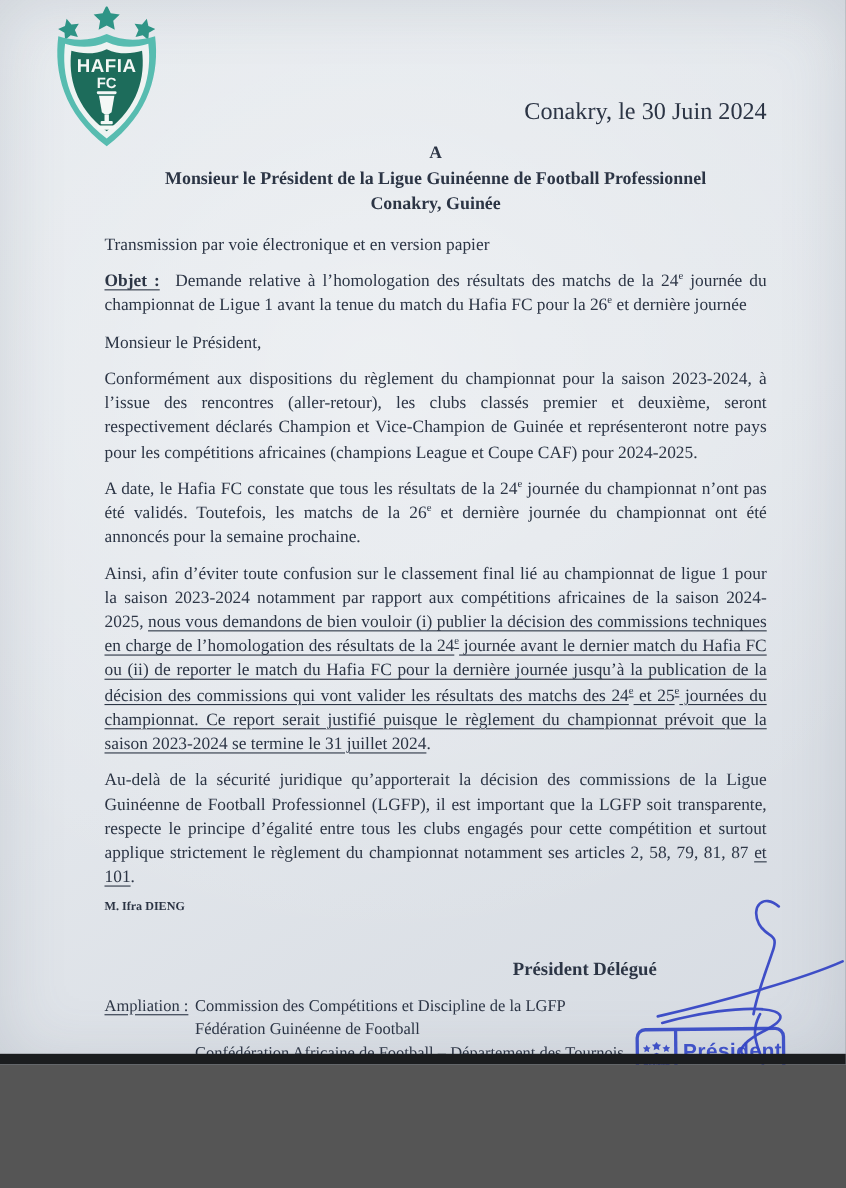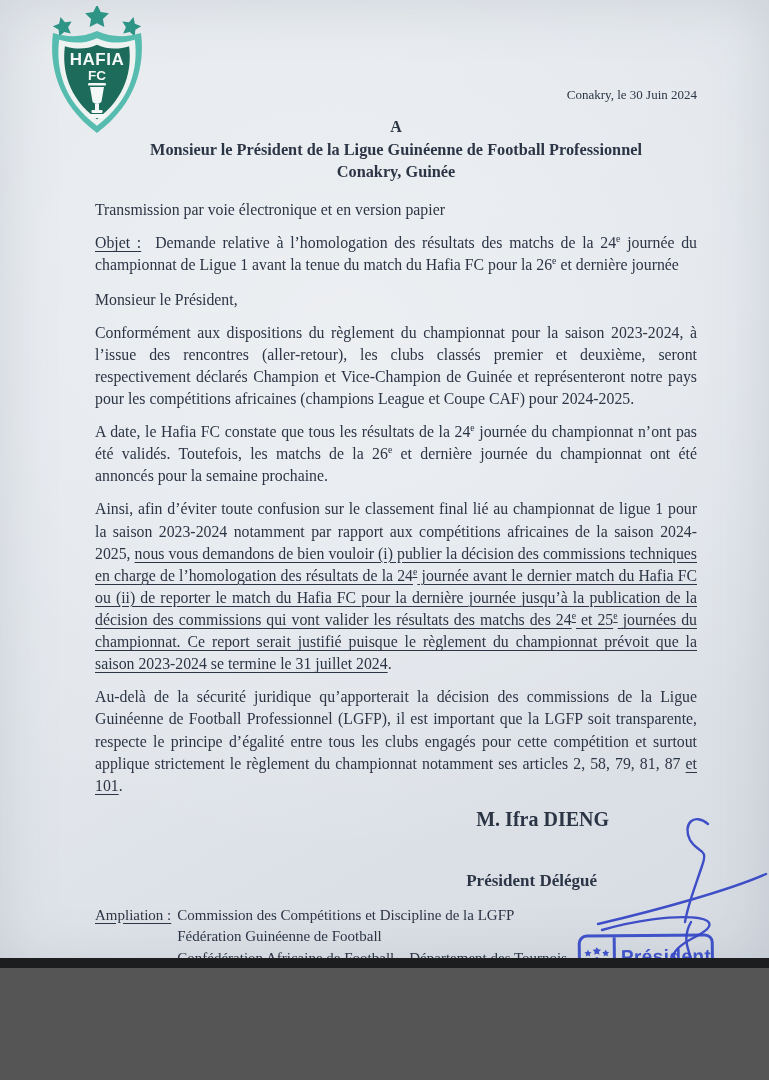--- a/index.html
+++ b/index.html
@@ -16,30 +16,30 @@
     background:
       radial-gradient(120% 90% at 45% 35%, rgba(255,255,255,.35), rgba(255,255,255,0) 60%),
       linear-gradient(150deg, #e6eaee 0%, var(--paper) 55%, #d6dbe2 100%);
     overflow:hidden;
     font-family:"Liberation Serif","DejaVu Serif",serif;
     color:var(--ink);
     box-shadow:inset 0 0 60px rgba(90,100,115,.18);
   }
   
   .content{ position:relative; padding:86px 72px 0 95px; font-size:15.8px; line-height:1.4; }
-  .date-line{ text-align:right; font-size:13px; }
+  .date-line{ text-align:right; font-size:22px; }
   .to-letter{ text-align:center; font-weight:bold; margin-top:12px; font-size:16px; }
   .recipient-line{ text-align:center; font-weight:bold; font-size:16.3px; }
   .transmission{ margin-top:15px; }
   .para{ margin-top:11px; text-align:justify; }
-  .subject .label{ font-weight:normal; text-decoration:underline; text-underline-offset:3px; margin-right:14px; }
+  .subject .label{ font-weight:bold; text-decoration:underline; text-underline-offset:3px; margin-right:14px; }
   .salutation{ margin-top:12px; }
   .u{ text-decoration:underline; text-underline-offset:3px; text-decoration-thickness:1px; }
   sup{ font-size:.62em; line-height:0; vertical-align:super; }
-  .sign-name{ margin-top:8px; text-align:right; padding-right:88px; font-weight:bold; font-size:20px; }
+  .sign-name{ margin-top:8px; text-align:left; padding-right:88px; font-weight:bold; font-size:11px; }
   .sign-title{ margin-top:36px; text-align:right; padding-right:100px; font-weight:bold; font-size:17px; }
   .ampliation{ margin-top:12px; display:flex; font-size:15px; line-height:1.45; }
   .ampliation .label{ font-weight:normal; text-decoration:underline; text-underline-offset:3px; white-space:nowrap; margin-right:6px; }
   .ampliation .lines div{ }
   
   .crest{ position:absolute; left:33px; top:6px; width:128px; height:132px; }
   
   .signature{ position:absolute; left:592px; top:816px; width:178px; height:200px; pointer-events:none; }
   .stamp{
     position:absolute; left:578px; top:934px; width:136px; height:68px;

